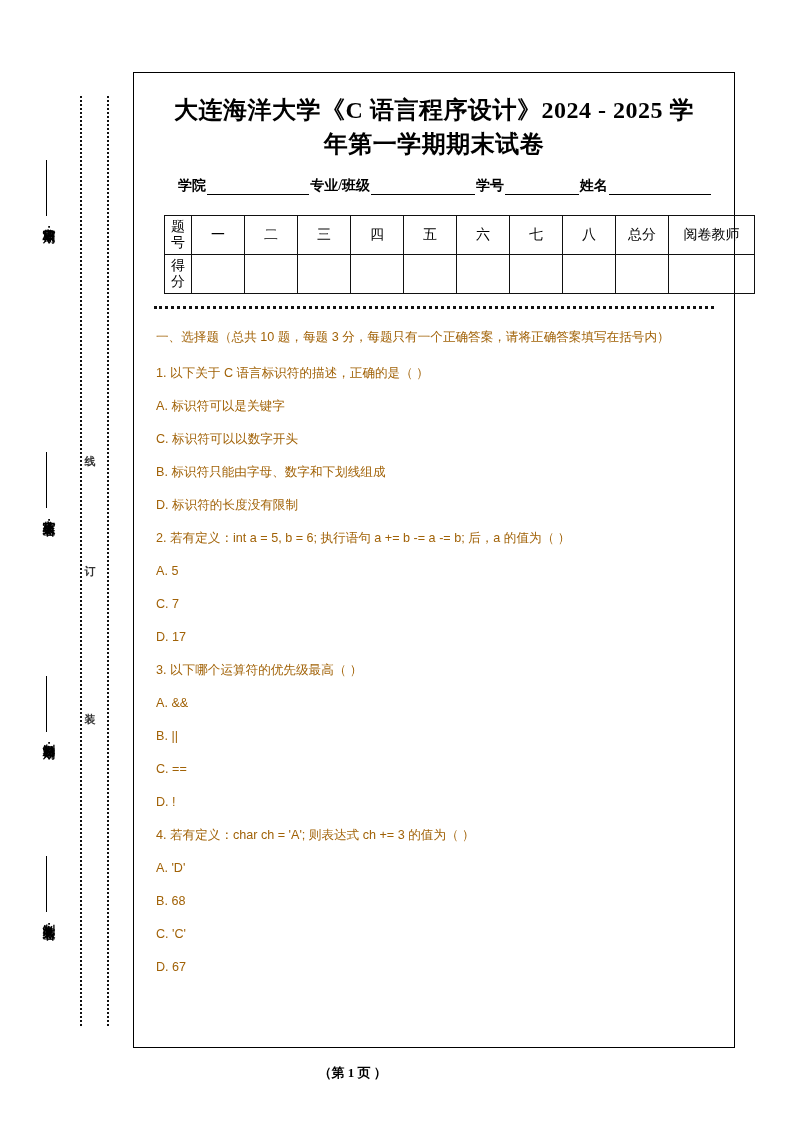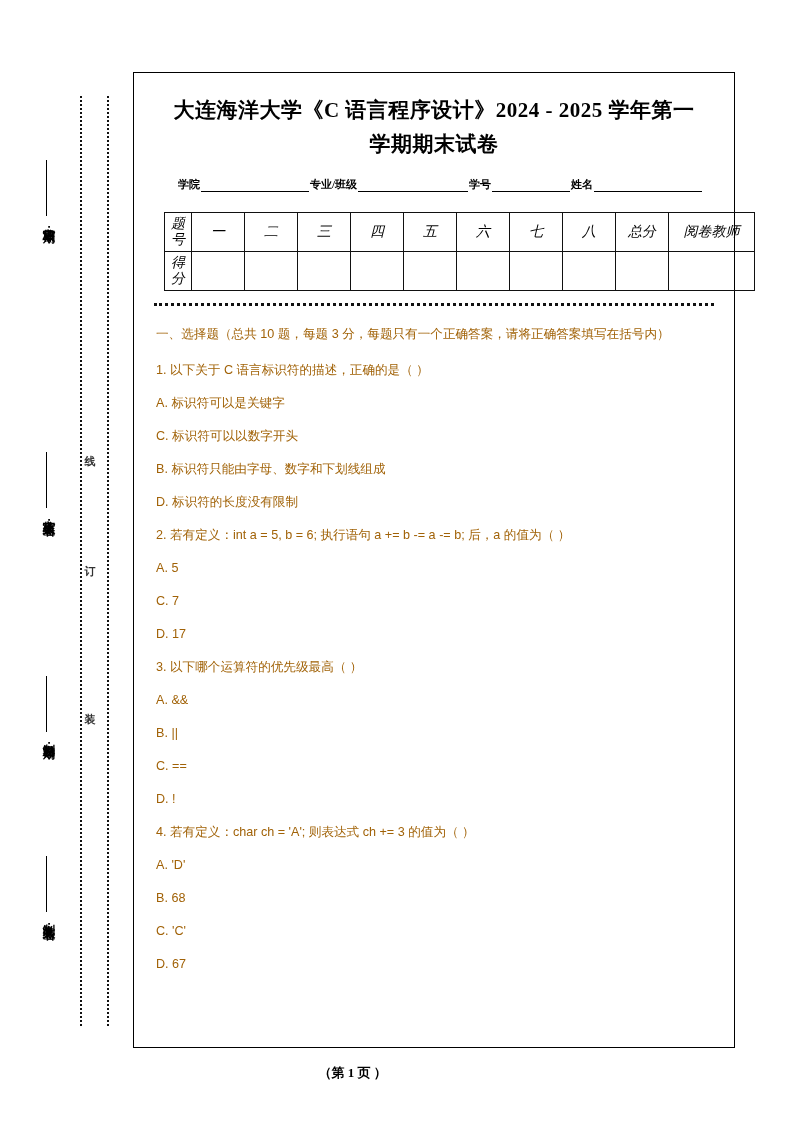--- a/index.html
+++ b/index.html
@@ -71,48 +71,48 @@
     position: absolute;
     left: 0; top: 0; right: 0; bottom: 0;
     padding: 16px 18px 0 18px;
     box-sizing: border-box;
   }
 
   .exam-title {
     text-align: center;
     font-family: "Liberation Serif", "DejaVu Serif", serif;
     font-weight: bold;
-    font-size: 21px;
+    font-size: 24px;
     line-height: 34px;
     letter-spacing: 0.5px;
     margin: 4px 14px 0 14px;
   }
 
   .info-line {
     margin: 16px 4px 12px 26px;
-    font-size: 11px;
+    font-size: 14px;
     font-family: "Liberation Serif", "DejaVu Serif", serif;
     font-weight: bold;
     display: flex;
     align-items: flex-end;
     white-space: nowrap;
   }
   .info-label { flex: none; }
   .info-blank {
     border-bottom: 1px solid #000;
     height: 13px;
     margin: 0 1px;
   }
   .b1 { width: 108px; }
   .b2 { width: 110px; }
   .b3 { width: 78px; }
   .b4 { width: 108px; }
 
   
-  .score-table-wrap { margin: 20px 10px 0 12px; font-style: italic; }
+  .score-table-wrap { margin: 20px 10px 0 12px; }
   table.score-table {
     border-collapse: collapse;
     width: 100%;
     table-layout: fixed;
   }
   table.score-table td {
     border: 1px solid #111;
     text-align: center;
     vertical-align: middle;
     font-family: "Liberation Serif", "DejaVu Serif", serif;

